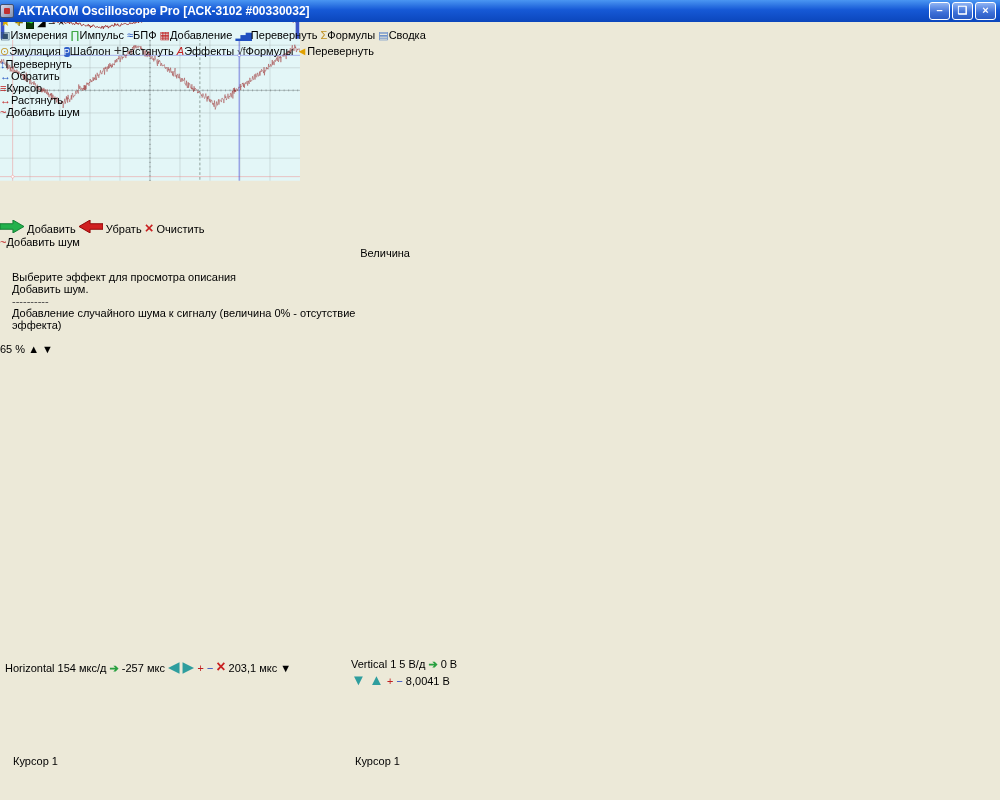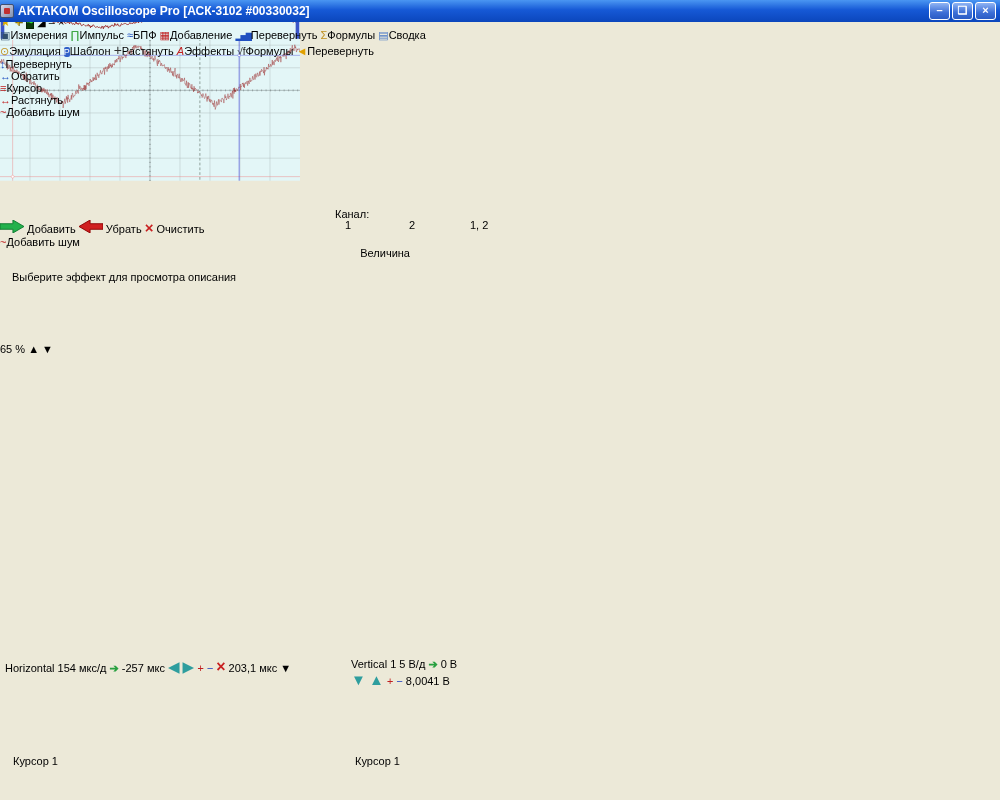--- a/index.html
+++ b/index.html
@@ -487,40 +487,30 @@
     <span style="color:#C82020;font-size:15px;font-weight:bold">×</span>
     <span>Очистить</span>
   </span>
 
   
   <div class="listbox" style="left:335px;top:95px;width:213px;height:107px">
     <div class="li"><span class="fxicon" style="color:#C02020">~</span><span class="lbl sel-blue">Добавить шум</span></div>
   </div>
 
   
-  <div class="group" style="position:absolute;left:335px;top:208px;width:213px;height:34px">
-    <span class="glabel">Канал:</span>
-    <span style="position:absolute;left:6px;top:11px;display:flex;align-items:center;gap:4px">
-        <span class="radio"></span>
-        <span>1</span>
-      </span>
-    <span style="position:absolute;left:70px;top:11px;display:flex;align-items:center;gap:4px">
-        <span class="radio"></span>
-        <span>2</span>
-      </span>
-    <span style="position:absolute;left:131px;top:11px;display:flex;align-items:center;gap:4px">
-        <span class="radio checked"></span>
-        <span>1, 2</span>
-      </span>
-  </div>
 
   
   <span style="position:absolute;left:335px;top:247px;width:75px;text-align:right">Величина</span>
   <span class="field" style="left:414px;top:244px;width:112px">65 %</span>
   <span class="spin" style="left:528px;top:244px">▲</span>
   <span class="spin" style="left:528px;top:253px">▼</span>
 
   
   <div class="group" style="position:absolute;left:12px;top:271px;width:536px;height:143px">
     <span class="glabel">Выберите эффект для просмотра описания</span>
     <span class="descbox" style="left:12px;top:15px;width:118px;height:116px;background:#ECE9D8"></span>
+    <div class="descbox" style="left:140px;top:15px;width:390px;height:116px">
+      <div>Добавить шум.</div>
+      <div style="color:#444">----------</div>
+      <div>Добавление случайного шума к сигналу (величина 0% - отсутствие эффекта)</div>
+    </div>
   </div>
 </div>
 
 </body></html>

